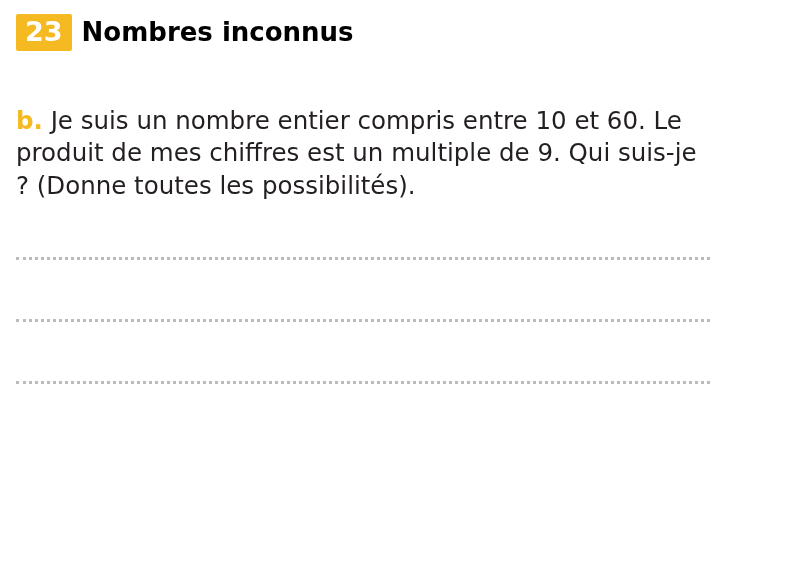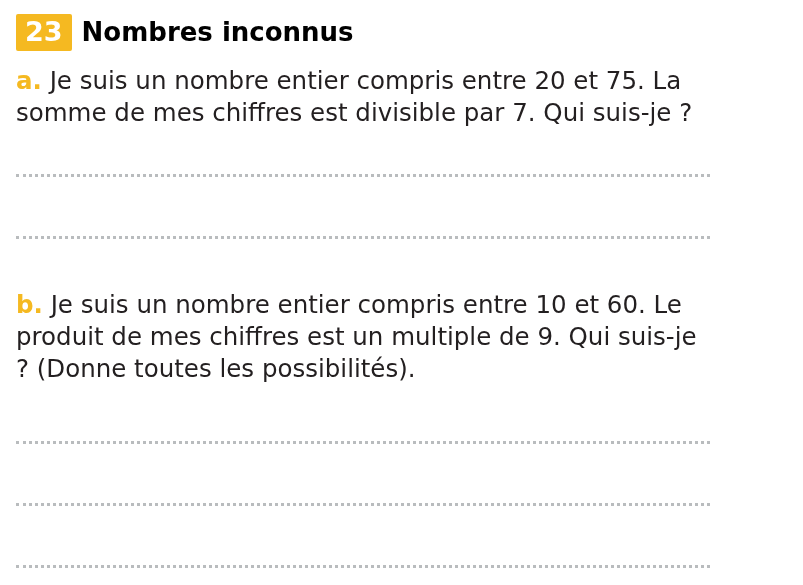--- a/index.html
+++ b/index.html
@@ -57,21 +57,21 @@
     line-height: 1.32;
     color: #231f20;
     max-width: 772px;
   }
   .q-label {
     color: #f5b921;
     font-weight: bold;
   }
 
   .q-a { margin-top: 14px; }
-  .q-b { margin-top: 16px; }
+  .q-b { margin-top: 8px; }
 
   
   .answer-lines {
     margin: 0;
   }
   .dotted-line {
     height: 0;
     border-bottom: 3px dotted #b9bcbe;
     width: 100%;
   }
@@ -86,29 +86,20 @@
 </head>
 <body>
 
 <div class="page">
 
   <div class="exercise-header">
     <span class="exercise-number">23</span>
     <span class="exercise-title">Nombres inconnus</span>
   </div>
 
-  <div class="question q-a">
-    <div class="question-text">
-      <span class="q-label">a.</span><span> Je suis un nombre entier compris entre 20 et 75. La somme de mes chiffres est divisible par 7. Qui suis-je ?</span>
-    </div>
-    <div class="answer-lines a-lines">
-      <div class="dotted-line"></div>
-      <div class="dotted-line"></div>
-    </div>
-  </div>
 
   <div class="gap-between"></div>
 
   <div class="question q-b">
     <div class="question-text">
       <span class="q-label">b.</span><span> Je suis un nombre entier compris entre 10 et 60. Le produit de mes chiffres est un multiple de 9. Qui suis-je ? (Donne toutes les possibilités).</span>
     </div>
     <div class="answer-lines b-lines">
       <div class="dotted-line"></div>
       <div class="dotted-line"></div>

